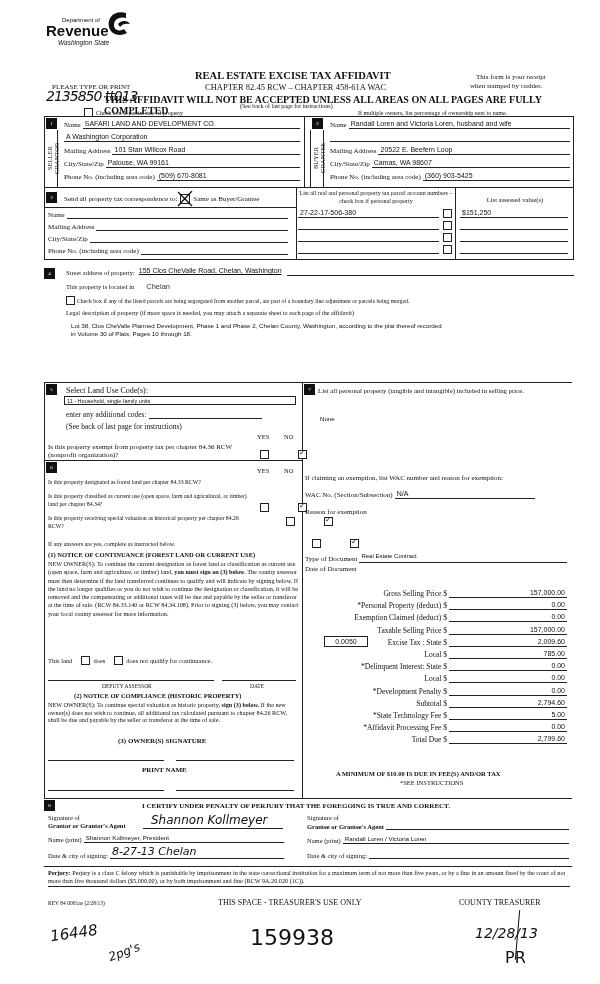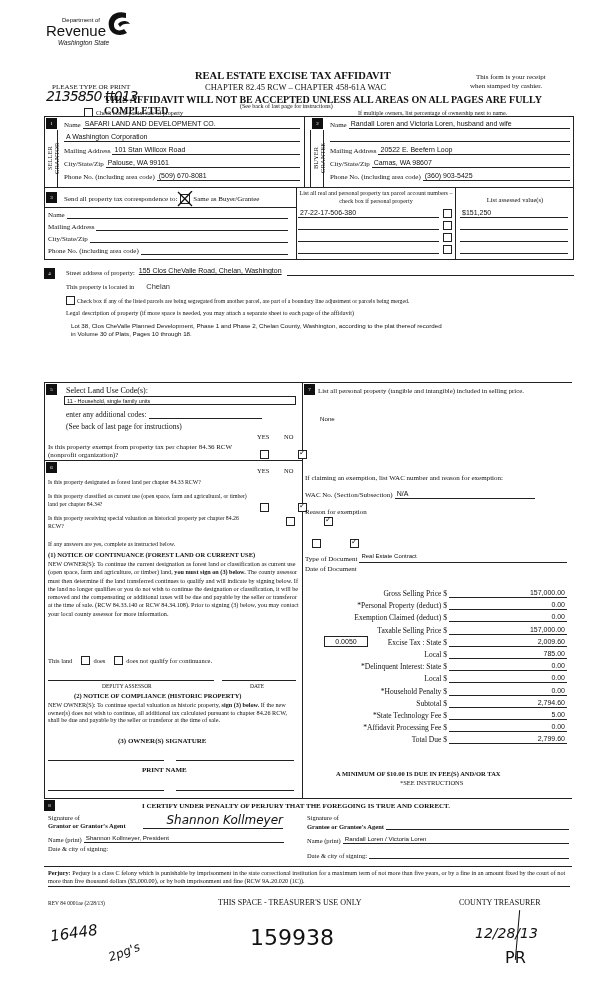--- a/index.html
+++ b/index.html
@@ -22,21 +22,21 @@
   .vert { position: absolute; writing-mode: vertical-rl; transform: rotate(180deg); font-size: 6.5px; text-align: center; line-height: 7px; }
 </style>
 </head>
 <body>
 
 
 
 
 <div class="abs" style="left:44px;top:10px;width:90px;height:50px;">
   <div class="abs sans" style="left:18px;top:7px;font-size:6px;">Department of</div>
-  <div class="abs sans" style="left:2px;top:12px;font-size:15px;font-weight:normal;text-align:center;">Revenue</div>
+  <div class="abs sans" style="left:2px;top:12px;font-size:15px;font-weight:bold;text-align:center;">Revenue</div>
   <div class="abs sans" style="left:14px;top:29px;font-size:6.5px;font-style:italic;">Washington State</div>
   <svg class="abs" style="left:62px;top:0px;" width="26" height="28" viewBox="0 0 26 28">
     <path d="M20 3 C 8 0, 1 8, 3 17 C 5 25, 14 27, 21 23 L 18 19 C 13 22, 8 20, 8 15 C 8 9, 14 6, 20 8 Z" fill="#111"></path>
     <path d="M12 14 C 15 10, 22 10, 24 14 C 20 13, 16 14, 14 17 Z" fill="#111"></path>
   </svg>
 </div>
 
 <div class="abs serif" style="left:195px;top:70px;font-size:10.5px;font-weight:bold;">REAL ESTATE EXCISE TAX AFFIDAVIT</div>
 <div class="abs serif" style="left:205px;top:82px;font-size:8.5px;">CHAPTER 82.45 RCW – CHAPTER 458-61A WAC</div>
 <div class="abs serif" style="left:52px;top:83px;font-size:7px;">PLEASE TYPE OR PRINT</div>
@@ -294,21 +294,21 @@
        </div>
     <div class="money serif" style="top:661.2px;">
          <span class="ml">*Delinquent Interest: State  $</span>
          <span class="mv">0.00</span>
        </div>
     <div class="money serif" style="top:673.4px;">
          <span class="ml">Local  $</span>
          <span class="mv">0.00</span>
        </div>
     <div class="money serif" style="top:685.6px;">
-         <span class="ml">*Household Penalty  $</span>
+         <span class="ml">*Development Penalty  $</span>
          <span class="mv">0.00</span>
        </div>
     <div class="money serif" style="top:697.8px;">
          <span class="ml">Subtotal  $</span>
          <span class="mv">2,794.60</span>
        </div>
     <div class="money serif" style="top:710px;">
          <span class="ml">*State Technology Fee  $</span>
          <span class="mv">5.00</span>
        </div>
@@ -324,36 +324,37 @@
 <div class="abs serif" style="left:336px;top:770px;font-size:6.5px;font-weight:bold;">A MINIMUM OF $10.00 IS DUE IN FEE(S) AND/OR TAX</div>
 <div class="abs serif" style="left:400px;top:779px;font-size:6.5px;">*SEE INSTRUCTIONS</div>
 
 
 <div class="abs" style="left:44px;top:798px;width:528px;height:1px;background:#222;"></div>
 <div class="badge" style="left:44px;top:800px;">8</div>
 <div class="abs serif" style="left:142px;top:802px;font-size:7px;font-weight:bold;">I CERTIFY UNDER PENALTY OF PERJURY THAT THE FOREGOING IS TRUE AND CORRECT.</div>
 
 <div class="abs serif" style="left:48px;top:814px;font-size:6.5px;">Signature of</div>
 <div class="abs serif" style="left:48px;top:822px;font-size:6.5px;font-weight:bold;">Grantor or Grantor's Agent</div>
-<div class="abs line hand" style="left:143px;top:812px;width:140px;height:17px;font-size:12px;line-height:17px;padding-left:8px;text-align:right;">Shannon Kollmeyer</div>
+<div class="abs line hand" style="left:143px;top:812px;width:140px;height:17px;font-size:12px;line-height:17px;padding-left:8px;">Shannon Kollmeyer</div>
 <div class="abs serif" style="left:307px;top:814px;font-size:6.5px;">Signature of</div>
 <div class="row" style="left:307px;top:820px;width:262px;">
   <span class="serif" style="font-size:6.5px;font-weight:bold;">Grantee or Grantee's Agent</span>
   <span class="fill"></span>
 </div>
 <div class="row" style="left:48px;top:833px;width:236px;">
   <span class="serif" style="font-size:6.5px;">Name (print)</span>
   <span class="fill" style="font-size:6.2px;">Shannon Kollmeyer, President</span>
 </div>
 <div class="row" style="left:307px;top:834px;width:262px;">
   <span class="serif" style="font-size:6.5px;">Name (print)</span>
   <span class="fill" style="font-size:6.2px;">Randall Loren / Victoria Loren</span>
 </div>
 <div class="row" style="left:48px;top:845px;width:236px;">
   <span class="serif" style="font-size:6.5px;">Date &amp; city of signing:</span>
+  <span class="fill hand" style="font-size:11px;height:14px;line-height:14px;font-family:'DejaVu Sans',sans-serif;">8-27-13   Chelan</span>
 </div>
 <div class="row" style="left:307px;top:849px;width:262px;">
   <span class="serif" style="font-size:6.5px;">Date &amp; city of signing:</span>
   <span class="fill"></span>
 </div>
 <div class="abs" style="left:44px;top:866px;width:528px;height:1px;background:#222;"></div>
 
 
 <div class="abs serif" style="left:48px;top:869px;width:522px;font-size:6.2px;line-height:8px;border-bottom:1px solid #222;padding-bottom:1px;">
   <b>Perjury:</b>

